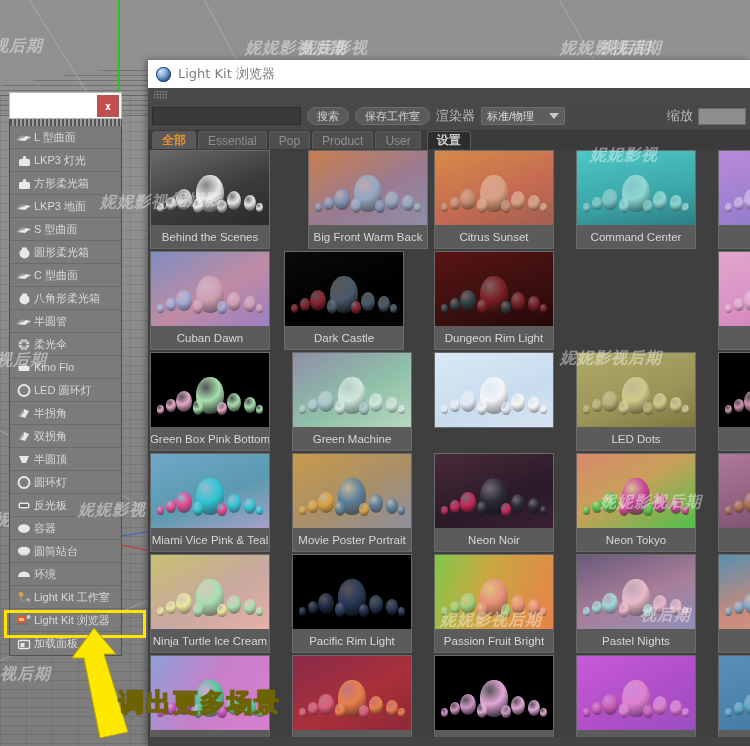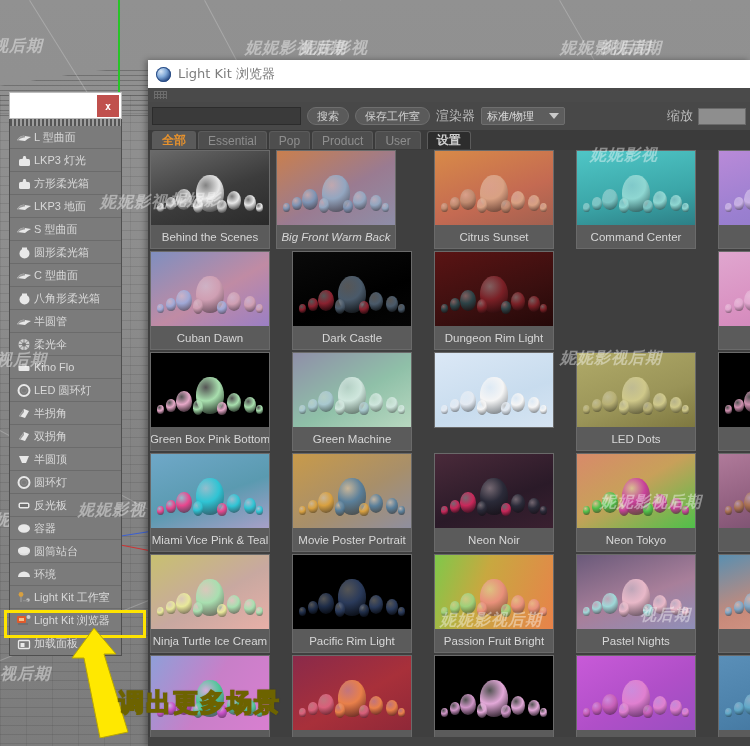--- a/index.html
+++ b/index.html
@@ -169,21 +169,21 @@
             <i style="width: 8%; padding-bottom: 10.8%; left: 13%; top: 62.56%; background: radial-gradient(circle at 35% 28%, rgba(255, 255, 255, 0.333) 0%, rgb(207, 207, 207) 42%, rgba(0, 0, 0, 0.55) 100%);"></i>
             <i style="width: 9%; padding-bottom: 12.15%; left: 35.5%; top: 63.88%; background: radial-gradient(circle at 35% 28%, rgba(255, 255, 255, 0.333) 0%, rgb(232, 232, 232) 42%, rgba(0, 0, 0, 0.55) 100%);"></i>
             <i style="width: 8%; padding-bottom: 10.8%; left: 56%; top: 66.56%; background: radial-gradient(circle at 35% 28%, rgba(255, 255, 255, 0.333) 0%, rgb(207, 207, 207) 42%, rgba(0, 0, 0, 0.55) 100%);"></i>
             <i style="width: 10%; padding-bottom: 13.5%; left: 79%; top: 59.2%; background: radial-gradient(circle at 35% 28%, rgba(255, 255, 255, 0.333) 0%, rgb(232, 232, 232) 42%, rgba(0, 0, 0, 0.55) 100%);"></i>
             <i style="width: 6%; padding-bottom: 8.1%; left: 5%; top: 69.92%; background: radial-gradient(circle at 35% 28%, rgba(255, 255, 255, 0.333) 0%, rgb(207, 207, 207) 42%, rgba(0, 0, 0, 0.55) 100%);"></i>
             <i style="width: 6%; padding-bottom: 8.1%; left: 89%; top: 69.92%; background: radial-gradient(circle at 35% 28%, rgba(255, 255, 255, 0.333) 0%, rgb(232, 232, 232) 42%, rgba(0, 0, 0, 0.55) 100%);"></i>
           </div>
         </div>
         <div class="cname">Behind the Scenes</div>
       </div>
-      <div class="cell" style="left: 128px; top: 0px; font-style: italic;">
+      <div class="cell" style="left: 160px; top: 0px;">
         <div class="thumb" style="background: linear-gradient(150deg, rgb(201, 127, 78), rgb(154, 123, 145) 55%, rgb(142, 142, 168));">
           <div class="balls">
             <i style="width: 23%; padding-bottom: 31.05%; left: 38.5%; top: 32.36%; background: radial-gradient(circle at 35% 28%, rgba(255, 255, 255, 0.333) 0%, rgb(147, 166, 192) 42%, rgba(0, 0, 0, 0.55) 100%);"></i>
             <i style="width: 13%; padding-bottom: 17.55%; left: 21.5%; top: 51.16%; background: radial-gradient(circle at 35% 28%, rgba(255, 255, 255, 0.333) 0%, rgb(126, 148, 180) 42%, rgba(0, 0, 0, 0.55) 100%);"></i>
             <i style="width: 12%; padding-bottom: 16.2%; left: 64%; top: 53.84%; background: radial-gradient(circle at 35% 28%, rgba(255, 255, 255, 0.333) 0%, rgb(147, 166, 192) 42%, rgba(0, 0, 0, 0.55) 100%);"></i>
             <i style="width: 8%; padding-bottom: 10.8%; left: 13%; top: 62.56%; background: radial-gradient(circle at 35% 28%, rgba(255, 255, 255, 0.333) 0%, rgb(126, 148, 180) 42%, rgba(0, 0, 0, 0.55) 100%);"></i>
             <i style="width: 9%; padding-bottom: 12.15%; left: 35.5%; top: 63.88%; background: radial-gradient(circle at 35% 28%, rgba(255, 255, 255, 0.333) 0%, rgb(147, 166, 192) 42%, rgba(0, 0, 0, 0.55) 100%);"></i>
             <i style="width: 8%; padding-bottom: 10.8%; left: 56%; top: 66.56%; background: radial-gradient(circle at 35% 28%, rgba(255, 255, 255, 0.333) 0%, rgb(126, 148, 180) 42%, rgba(0, 0, 0, 0.55) 100%);"></i>
             <i style="width: 10%; padding-bottom: 13.5%; left: 79%; top: 59.2%; background: radial-gradient(circle at 35% 28%, rgba(255, 255, 255, 0.333) 0%, rgb(147, 166, 192) 42%, rgba(0, 0, 0, 0.55) 100%);"></i>
             <i style="width: 6%; padding-bottom: 8.1%; left: 5%; top: 69.92%; background: radial-gradient(circle at 35% 28%, rgba(255, 255, 255, 0.333) 0%, rgb(126, 148, 180) 42%, rgba(0, 0, 0, 0.55) 100%);"></i>
@@ -243,21 +243,21 @@
             <i style="width: 8%; padding-bottom: 10.8%; left: 13%; top: 62.56%; background: radial-gradient(circle at 35% 28%, rgba(255, 255, 255, 0.333) 0%, rgb(159, 168, 214) 42%, rgba(0, 0, 0, 0.55) 100%);"></i>
             <i style="width: 9%; padding-bottom: 12.15%; left: 35.5%; top: 63.88%; background: radial-gradient(circle at 35% 28%, rgba(255, 255, 255, 0.333) 0%, rgb(207, 159, 179) 42%, rgba(0, 0, 0, 0.55) 100%);"></i>
             <i style="width: 8%; padding-bottom: 10.8%; left: 56%; top: 66.56%; background: radial-gradient(circle at 35% 28%, rgba(255, 255, 255, 0.333) 0%, rgb(159, 168, 214) 42%, rgba(0, 0, 0, 0.55) 100%);"></i>
             <i style="width: 10%; padding-bottom: 13.5%; left: 79%; top: 59.2%; background: radial-gradient(circle at 35% 28%, rgba(255, 255, 255, 0.333) 0%, rgb(207, 159, 179) 42%, rgba(0, 0, 0, 0.55) 100%);"></i>
             <i style="width: 6%; padding-bottom: 8.1%; left: 5%; top: 69.92%; background: radial-gradient(circle at 35% 28%, rgba(255, 255, 255, 0.333) 0%, rgb(159, 168, 214) 42%, rgba(0, 0, 0, 0.55) 100%);"></i>
             <i style="width: 6%; padding-bottom: 8.1%; left: 89%; top: 69.92%; background: radial-gradient(circle at 35% 28%, rgba(255, 255, 255, 0.333) 0%, rgb(207, 159, 179) 42%, rgba(0, 0, 0, 0.55) 100%);"></i>
           </div>
         </div>
         <div class="cname">Cuban Dawn</div>
       </div>
-      <div class="cell" style="left: 144px; top: 101px;">
+      <div class="cell" style="left: 136px; top: 101px;">
         <div class="thumb" style="background: linear-gradient(160deg, rgb(10, 10, 10), rgb(0, 0, 0) 60%, rgb(5, 5, 5));">
           <div class="balls">
             <i style="width: 23%; padding-bottom: 31.05%; left: 38.5%; top: 32.36%; background: radial-gradient(circle at 35% 28%, rgba(255, 255, 255, 0.333) 0%, rgb(74, 90, 106) 42%, rgba(0, 0, 0, 0.55) 100%);"></i>
             <i style="width: 13%; padding-bottom: 17.55%; left: 21.5%; top: 51.16%; background: radial-gradient(circle at 35% 28%, rgba(255, 255, 255, 0.333) 0%, rgb(138, 34, 48) 42%, rgba(0, 0, 0, 0.55) 100%);"></i>
             <i style="width: 12%; padding-bottom: 16.2%; left: 64%; top: 53.84%; background: radial-gradient(circle at 35% 28%, rgba(255, 255, 255, 0.333) 0%, rgb(74, 90, 106) 42%, rgba(0, 0, 0, 0.55) 100%);"></i>
             <i style="width: 8%; padding-bottom: 10.8%; left: 13%; top: 62.56%; background: radial-gradient(circle at 35% 28%, rgba(255, 255, 255, 0.333) 0%, rgb(138, 34, 48) 42%, rgba(0, 0, 0, 0.55) 100%);"></i>
             <i style="width: 9%; padding-bottom: 12.15%; left: 35.5%; top: 63.88%; background: radial-gradient(circle at 35% 28%, rgba(255, 255, 255, 0.333) 0%, rgb(74, 90, 106) 42%, rgba(0, 0, 0, 0.55) 100%);"></i>
             <i style="width: 8%; padding-bottom: 10.8%; left: 56%; top: 66.56%; background: radial-gradient(circle at 35% 28%, rgba(255, 255, 255, 0.333) 0%, rgb(138, 34, 48) 42%, rgba(0, 0, 0, 0.55) 100%);"></i>
             <i style="width: 10%; padding-bottom: 13.5%; left: 79%; top: 59.2%; background: radial-gradient(circle at 35% 28%, rgba(255, 255, 255, 0.333) 0%, rgb(74, 90, 106) 42%, rgba(0, 0, 0, 0.55) 100%);"></i>
             <i style="width: 6%; padding-bottom: 8.1%; left: 5%; top: 69.92%; background: radial-gradient(circle at 35% 28%, rgba(255, 255, 255, 0.333) 0%, rgb(138, 34, 48) 42%, rgba(0, 0, 0, 0.55) 100%);"></i>

